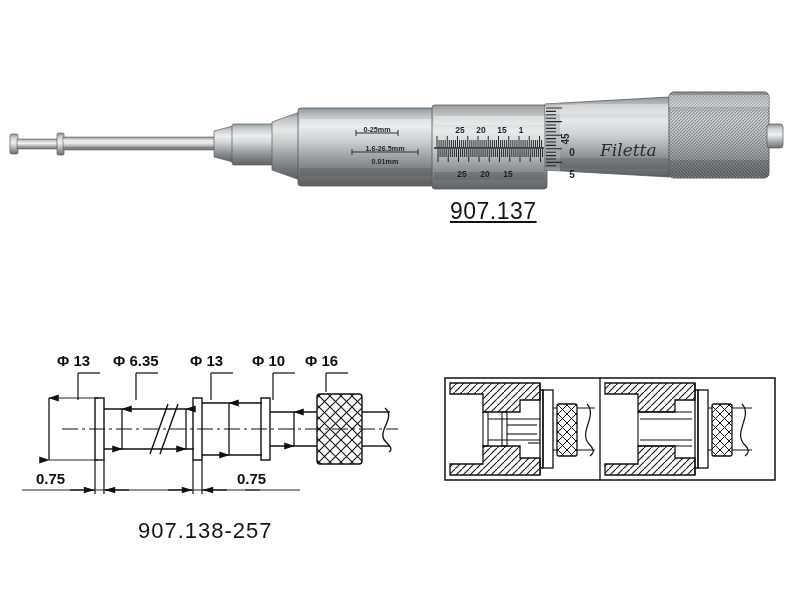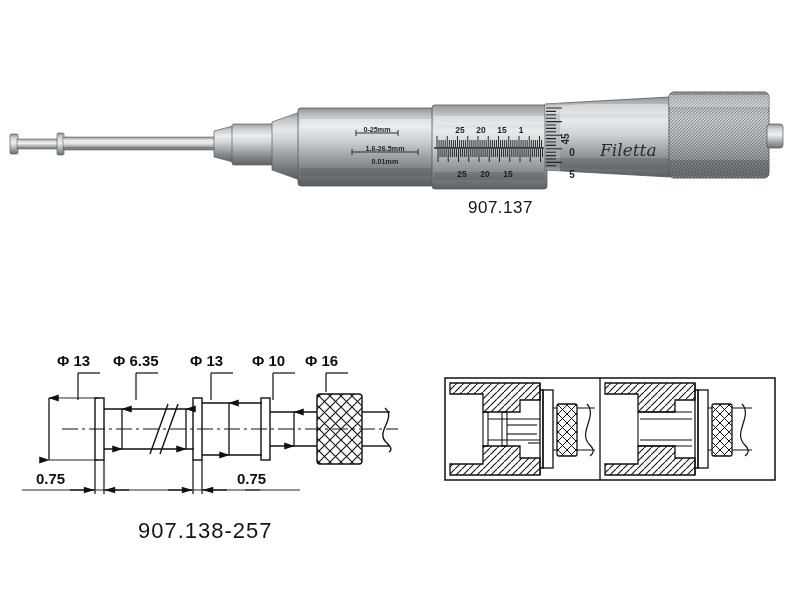--- a/index.html
+++ b/index.html
@@ -30,23 +30,24 @@
     overflow: visible;
   }
   .caption {
     position: absolute;
     font-family: "Liberation Sans", sans-serif;
     color: #141414;
     white-space: nowrap;
     letter-spacing: 0.5px;
   }
   #photo-caption {
-    left: 468px;
+    left: 450px;
     top: 198px;
-    font-size: 17px;
+    font-size: 23px;
+    text-decoration: underline;
   }
   #drawing-caption {
     left: 138px;
     top: 518px;
     font-size: 22px;
     letter-spacing: 1px;
   }
   .dimtext {
     font-size: 15px;
     font-weight: bold;

